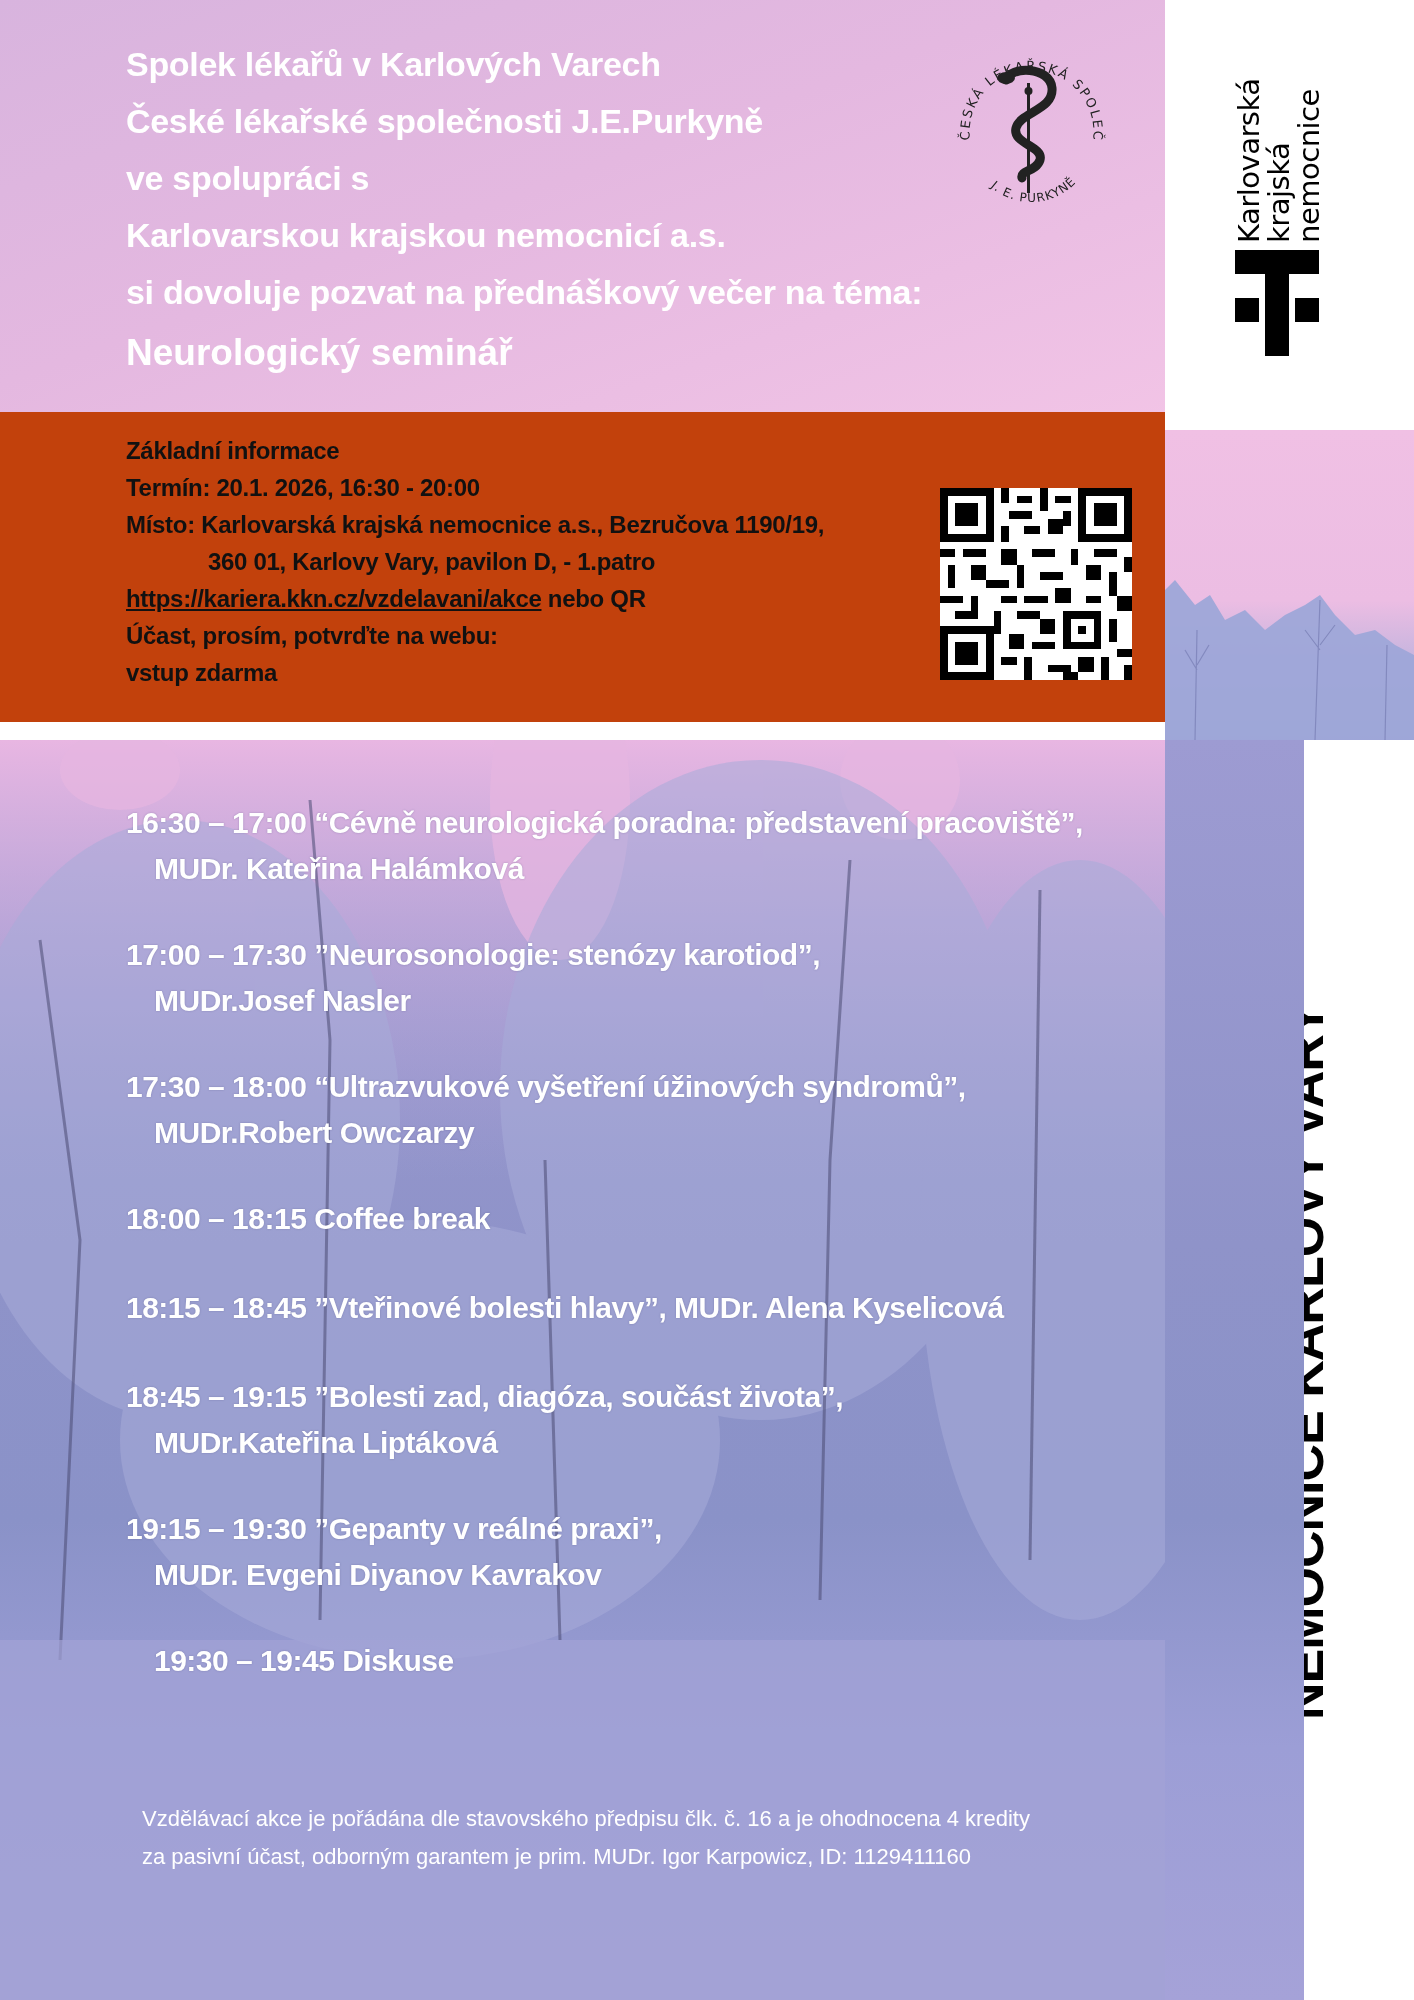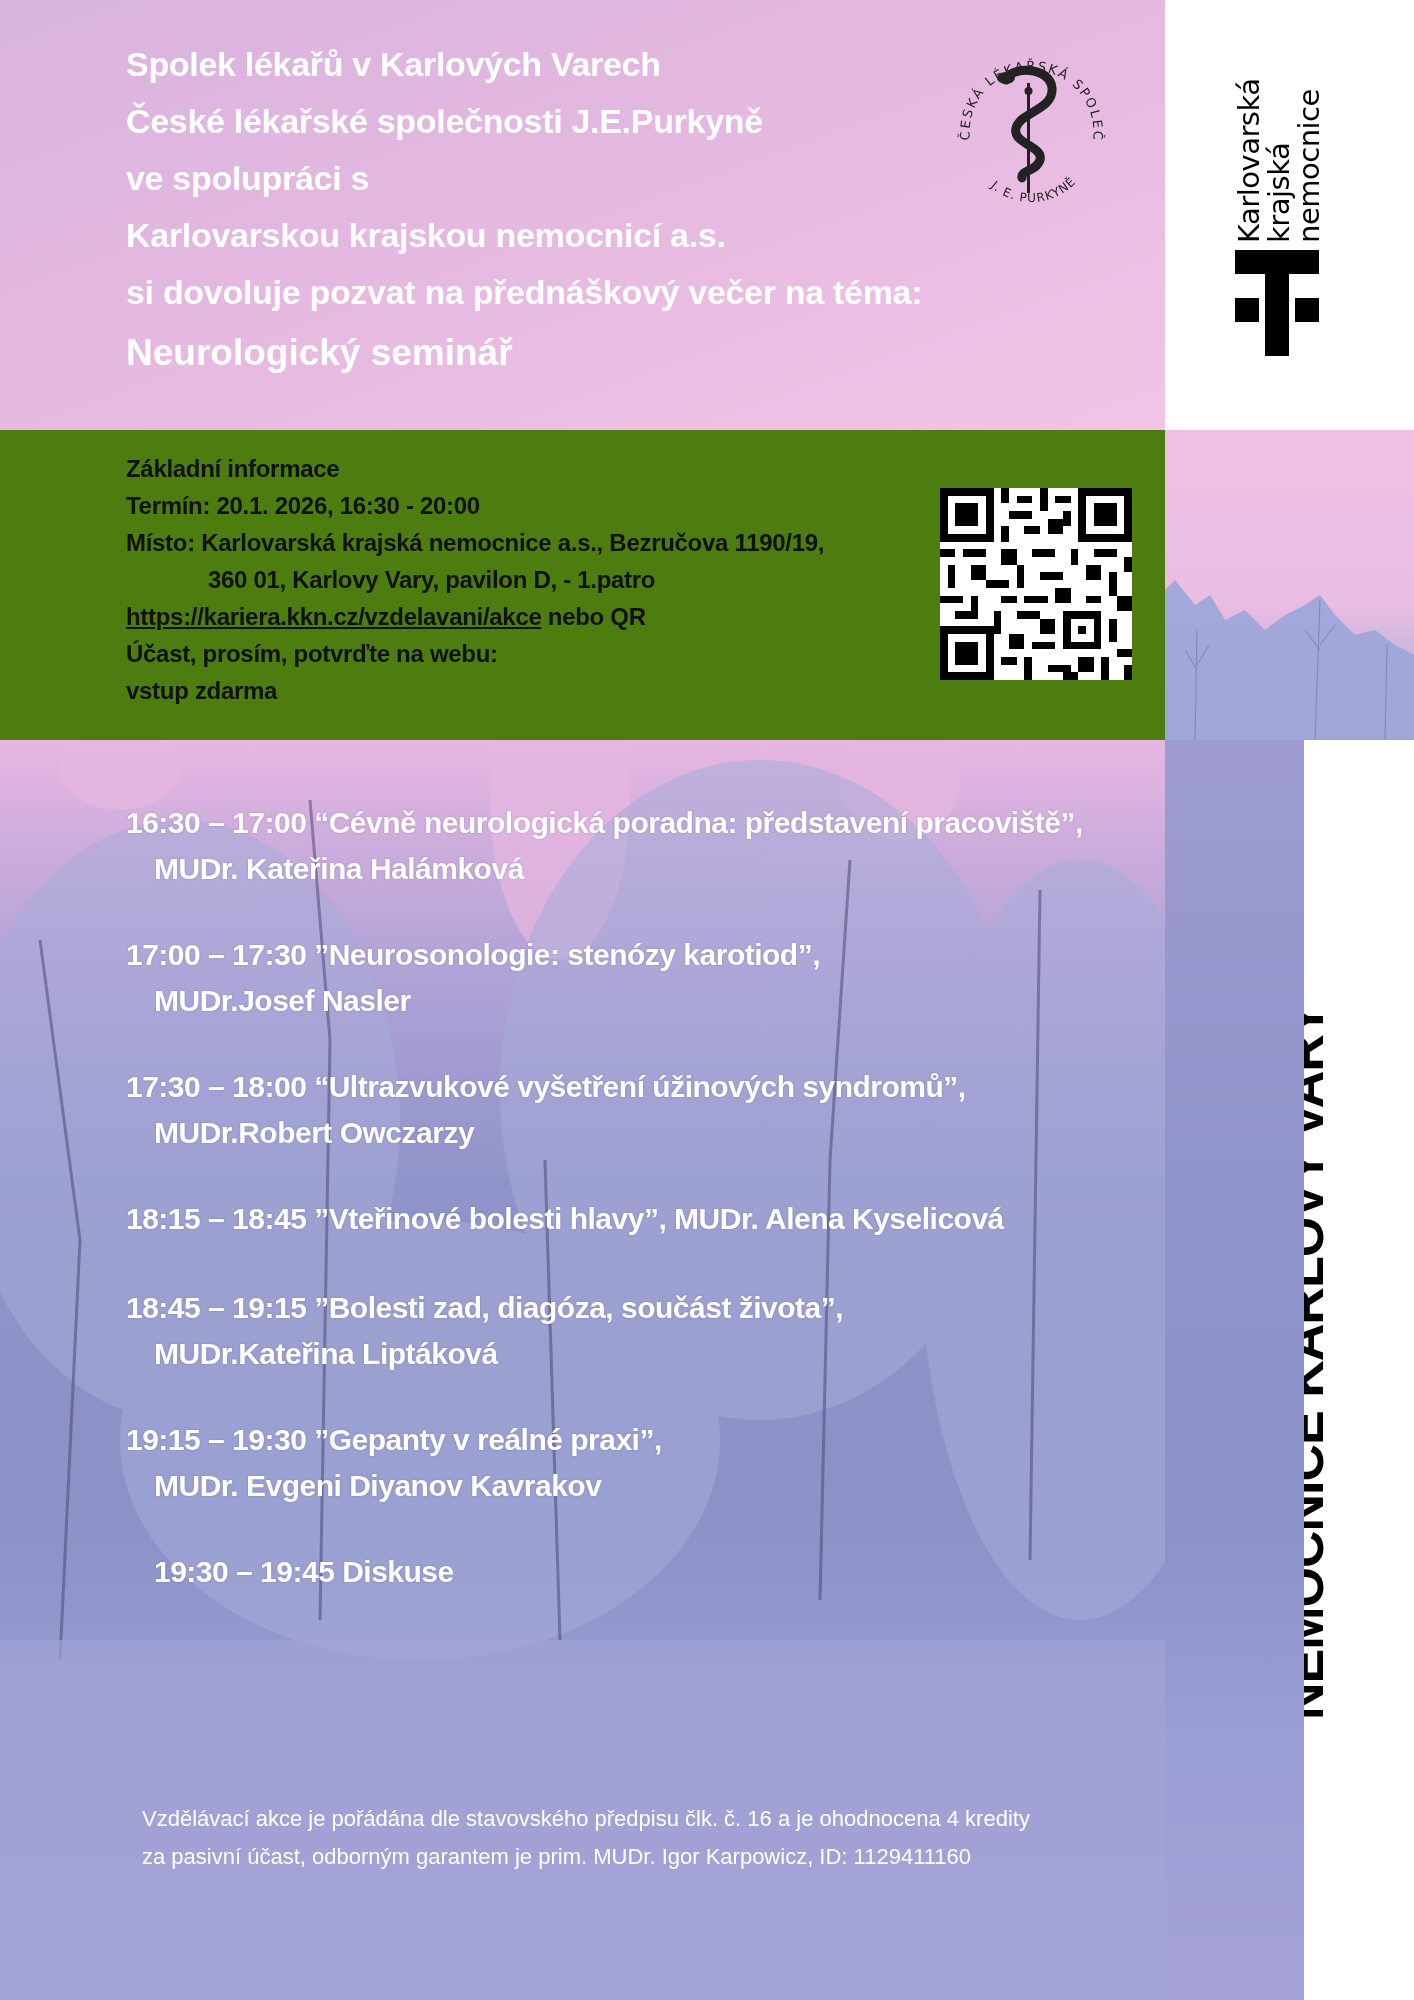--- a/index.html
+++ b/index.html
@@ -37,21 +37,21 @@
       background: linear-gradient(180deg, #f0c0e4 0%, #ecbde3 55%, #c4b4de 75%, #9aa4d6 100%);
       overflow: hidden;
     }
     .vertical-brand {
       position: absolute; left: 1275px; top: 1720px; transform-origin: left top; transform: rotate(-90deg);
       font-family: "Liberation Sans", sans-serif; font-weight: bold; font-size: 52px; color: #000;
       white-space: nowrap; letter-spacing: -1px;
     }
 
     .info {
-      position: absolute; left: 0; top: 430px; width: 1165px; height: 310px; background: #4d7c0f;
+      position: absolute; left: 0; top: 412px; width: 1165px; height: 310px; background: #c2410c;
     }
     .info-lines { position: absolute; left: 126px; top: 20px; }
     .info-line {
       color: #111; font-weight: bold; font-size: 24px; line-height: 37px; white-space: nowrap;
       letter-spacing: -0.3px;
     }
     .info-line.indent { padding-left: 82px; }
     .info-line .plain { font-weight: normal; }
     .info-link { text-decoration: underline; color: #111; cursor: pointer; }
     .qr { position: absolute; left: 940px; top: 488px; width: 192px; height: 192px; }
@@ -257,20 +257,23 @@
     </div>
     <div class="prog-item">
       <div class="prog-line">17:00 – 17:30 ”Neurosonologie: stenózy karotiod”,</div>
       <div class="prog-line sub">MUDr.Josef Nasler</div>
     </div>
     <div class="prog-item">
       <div class="prog-line">17:30 – 18:00 “Ultrazvukové vyšetření úžinových syndromů”,</div>
       <div class="prog-line sub">MUDr.Robert Owczarzy</div>
     </div>
     <div class="prog-item" style="margin-bottom:43px">
+      <div class="prog-line">18:00 – 18:15 Coffee break</div>
+    </div>
+    <div class="prog-item" style="margin-bottom:43px">
       <div class="prog-line">18:15 – 18:45 ”Vteřinové bolesti hlavy”, MUDr. Alena Kyselicová</div>
     </div>
     <div class="prog-item">
       <div class="prog-line">18:45 – 19:15 ”Bolesti zad, diagóza, součást života”,</div>
       <div class="prog-line sub">MUDr.Kateřina Liptáková</div>
     </div>
     <div class="prog-item">
       <div class="prog-line">19:15 – 19:30 ”Gepanty v reálné praxi”,</div>
       <div class="prog-line sub">MUDr. Evgeni Diyanov Kavrakov</div>
     </div>

